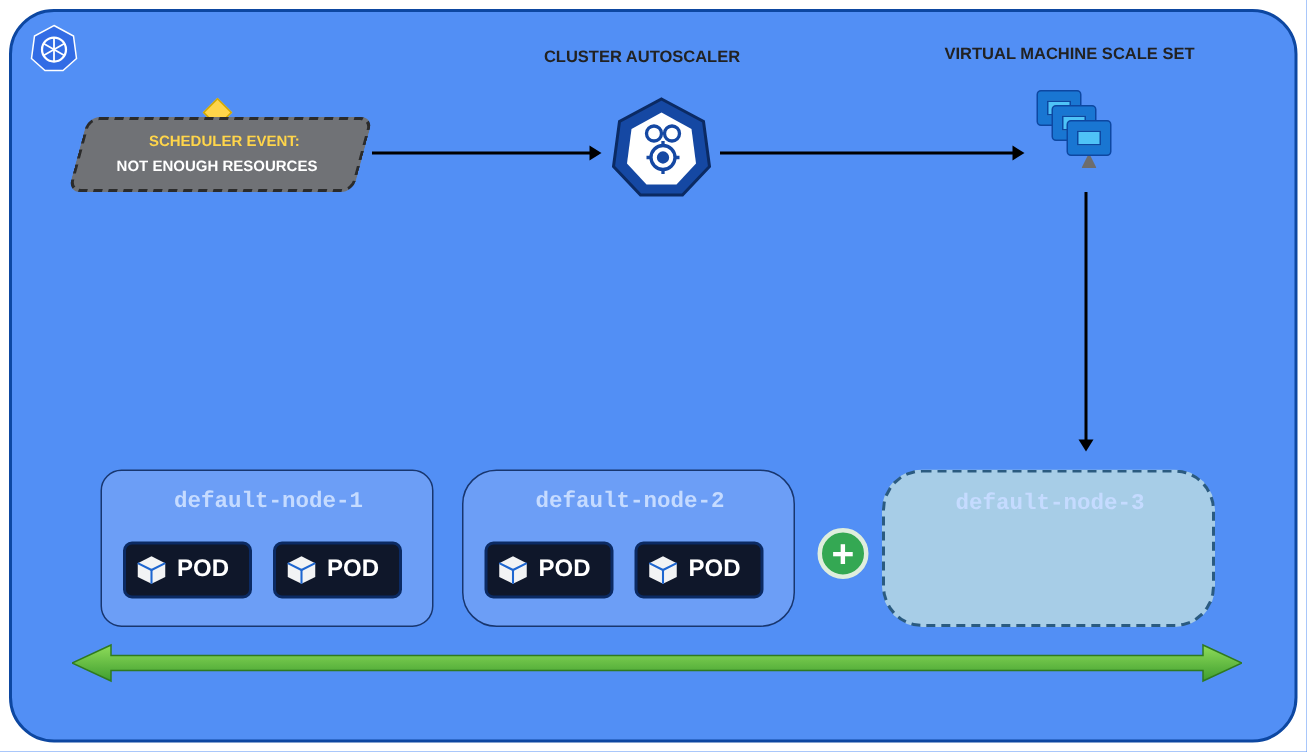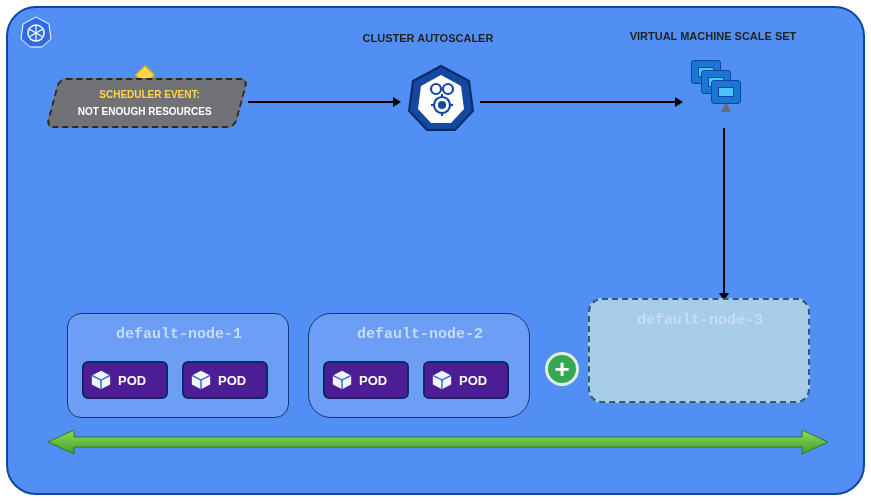--- a/index.html
+++ b/index.html
@@ -161,34 +161,34 @@
   .node.solid {
     background: #6c9ef6;
     border-color: #18366f;
   }
   .node.dashed {
     background: #a7cde7;
     border: 2px dashed #2b5b80;
   }
   .node.n1 { left: 59px; top: 305px; }
   .node.n2 { left: 300px; top: 305px; border-radius: 23px; }
-  .node.n3 { left: 580px; top: 290px; }
+  .node.n3 { left: 580px; top: 305px; border-radius: 27px; }
   .pods-row { display: flex; gap: 14px; }
   .pod {
-    background: #4c1d95;
+    background: #0f172a;
     border: 2px solid #0b2a63;
     border-radius: 6px;
     height: 38px;
     width: 86px;
     display: flex;
     align-items: center;
     gap: 6px;
     padding-left: 6px;
     color: #fff;
-    font-size: 13px;
+    font-size: 16px;
     font-weight: bold;
   }
   .pod svg { width: 22px; height: 22px; }
   .plus-badge {
     position: absolute;
     left: 537px;
     top: 344px;
     width: 34px;
     height: 34px;
     background: #34a853;

